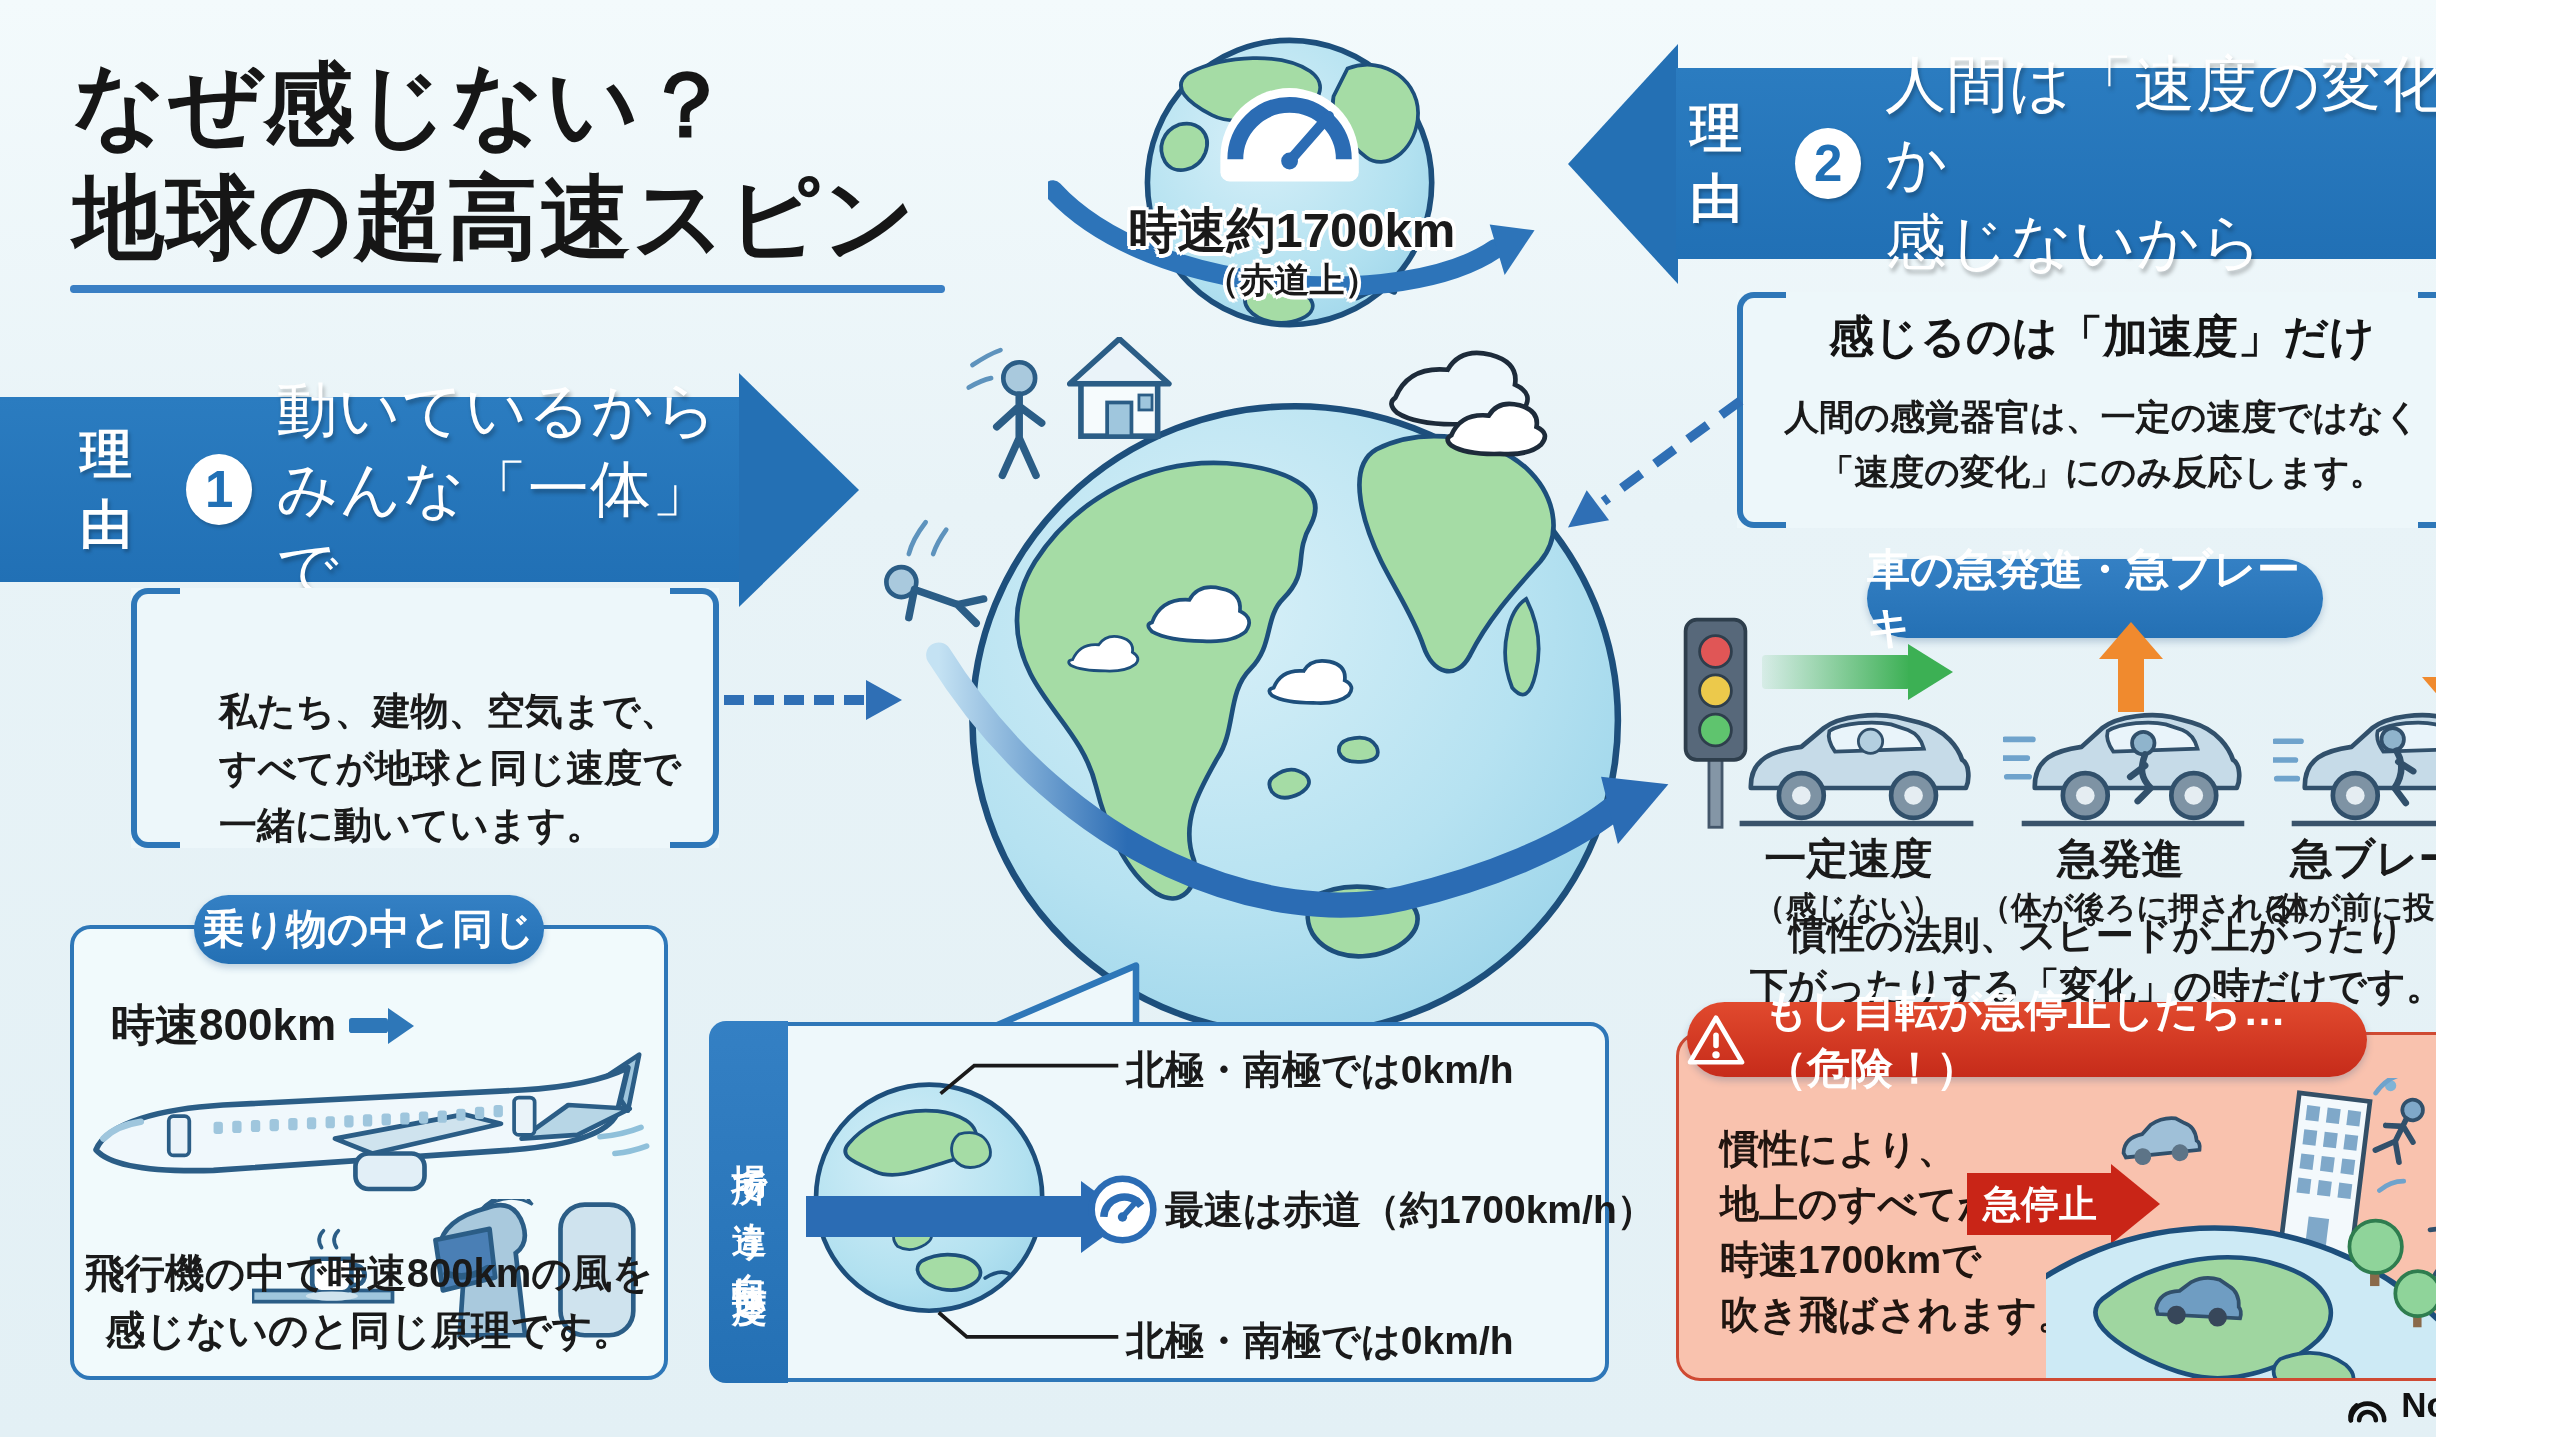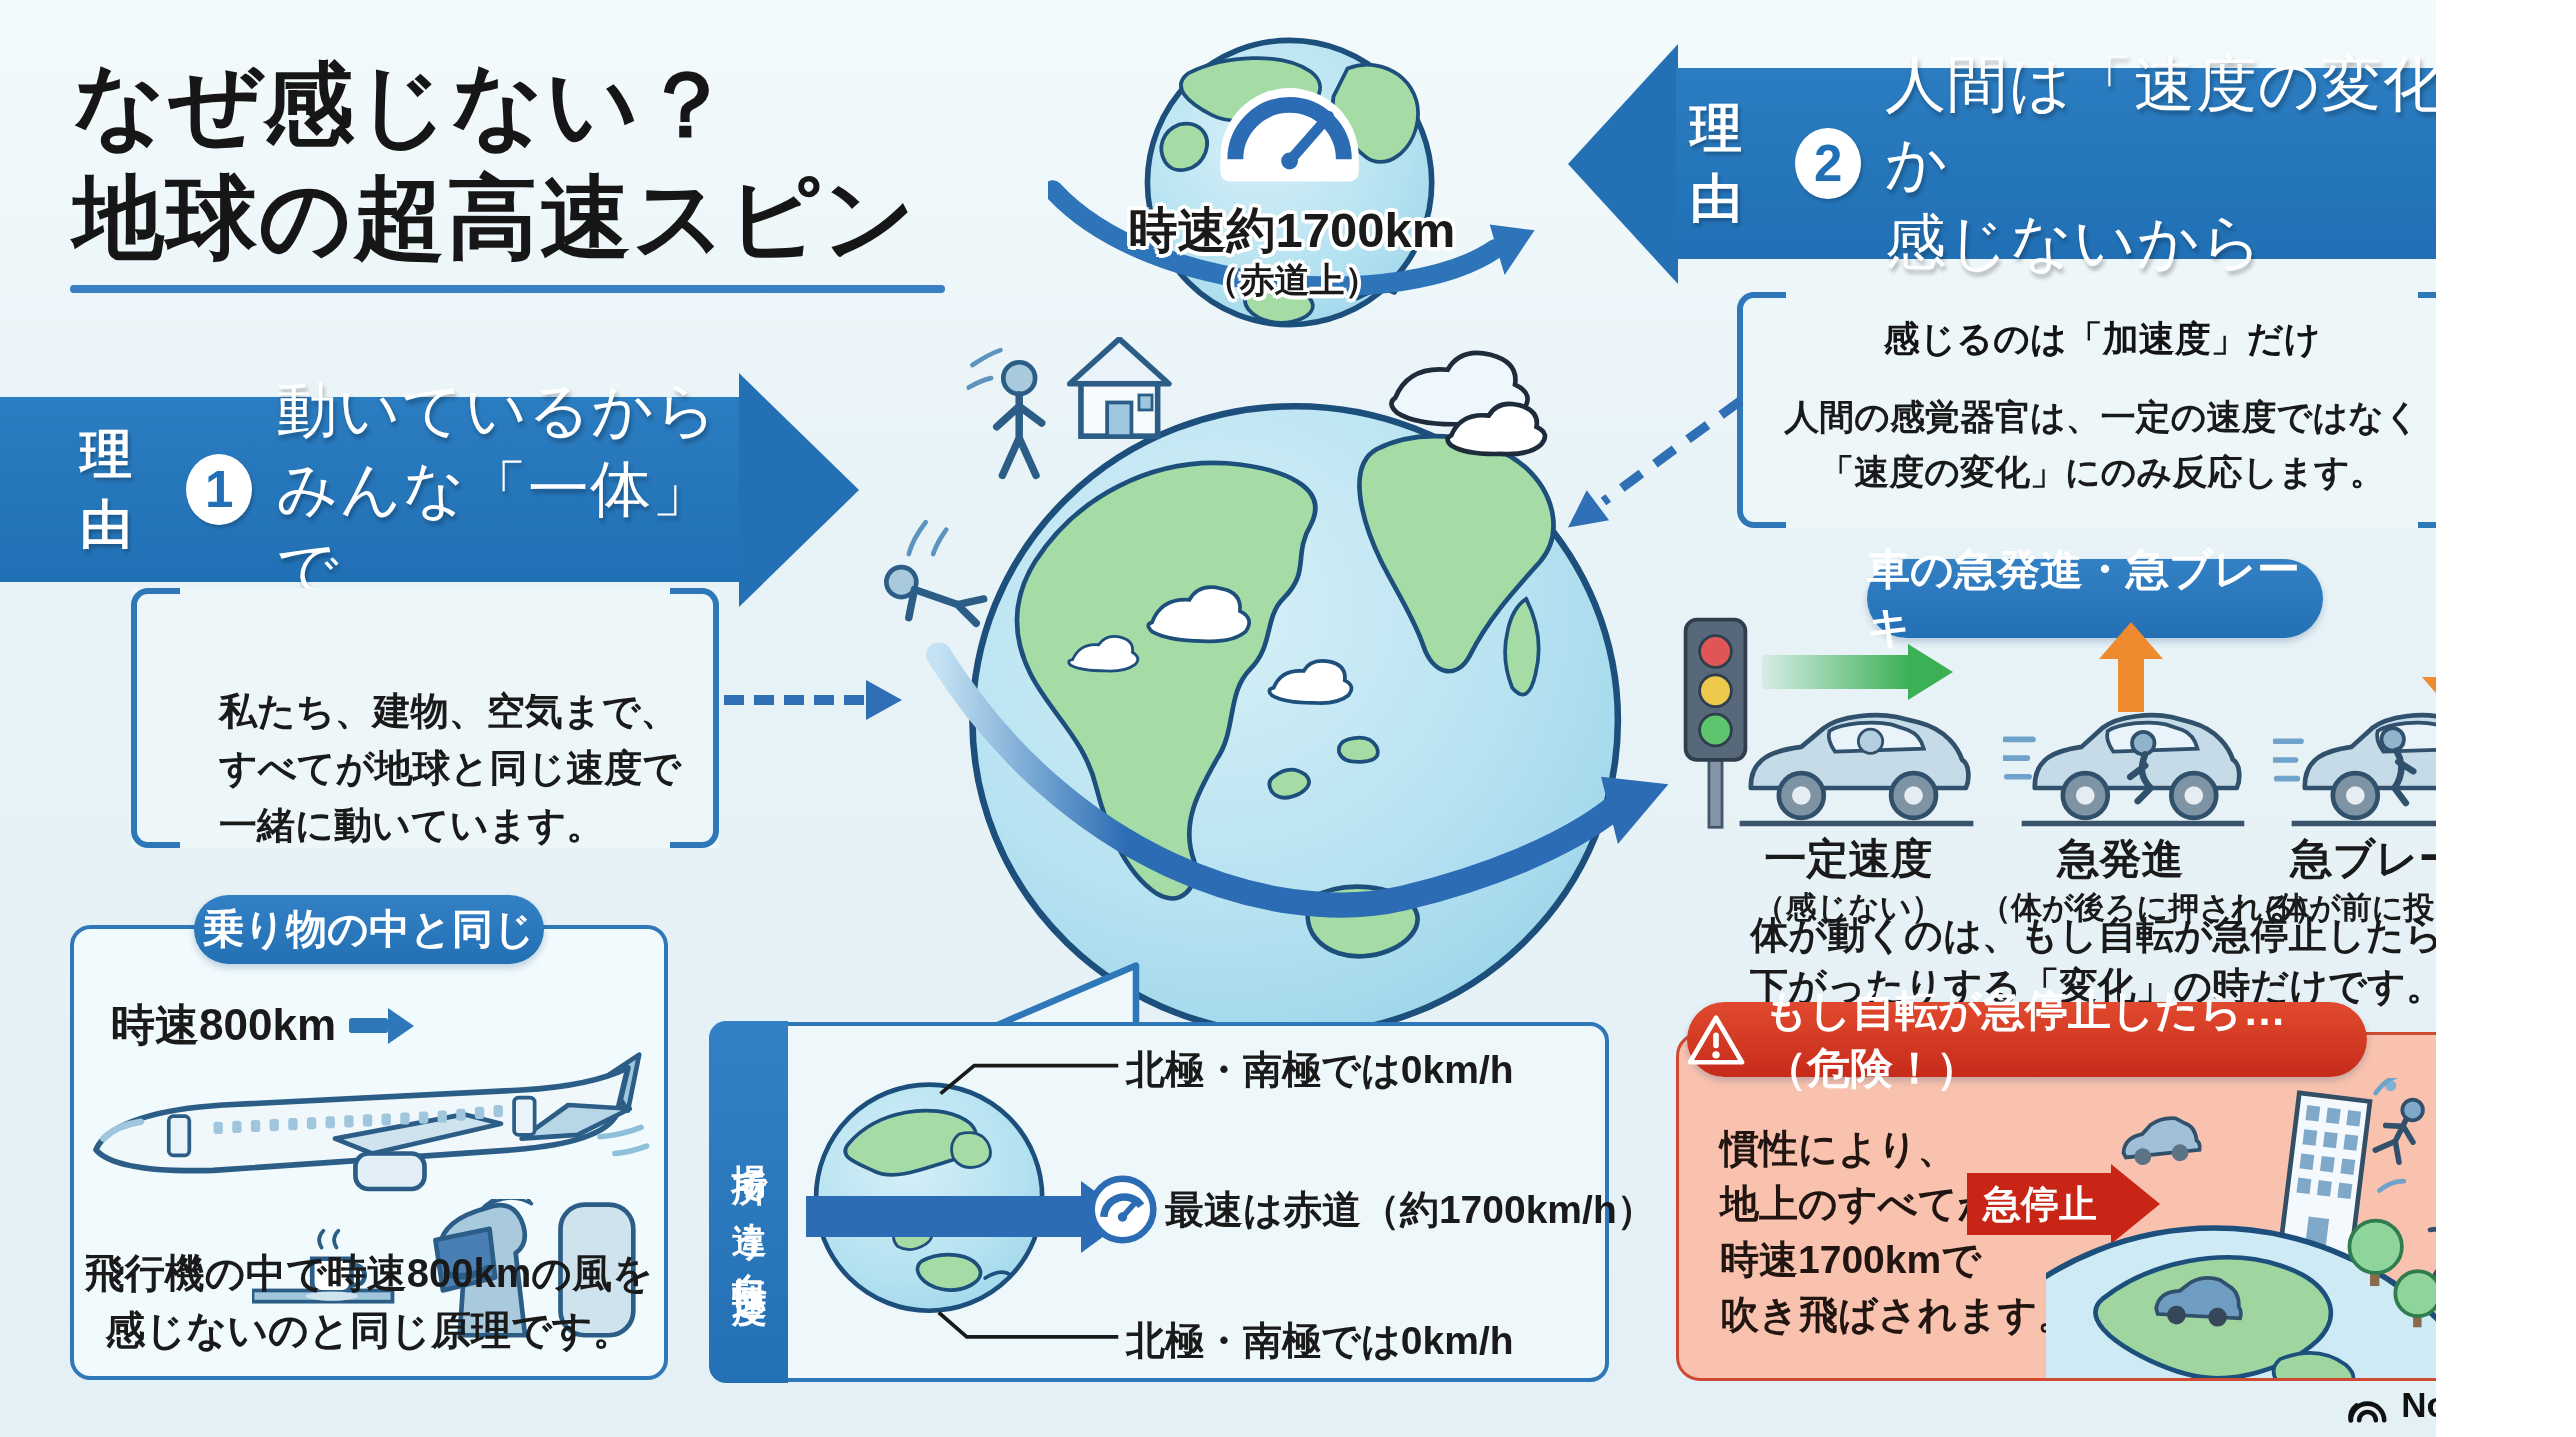--- a/index.html
+++ b/index.html
@@ -82,21 +82,21 @@
     <div class="abs" style="left:88px;top:95px;font-size:38px;font-weight:700;line-height:1.5;">
       <div>私たち、建物、空気まで、</div>
       <div>すべてが地球と同じ速度で</div>
       <div>一緒に動いています。</div>
     </div>
   </div>
 
   <div class="abs brk-box" style="left:1737px;top:292px;width:730px;height:236px;">
     <div class="brk l"></div>
     <div class="brk r"></div>
-    <div class="box-title" style="top:15px;font-size:36px;margin-top:8px;">感じるのは「加速度」だけ</div>
+    <div class="box-title" style="top:15px;font-size:45px;">感じるのは「加速度」だけ</div>
     <div class="abs cap" style="left:0;right:0;top:97px;font-size:35px;line-height:1.58;">
       <div>人間の感覚器官は、一定の速度ではなく</div>
       <div>「速度の変化」にのみ反応します。</div>
     </div>
   </div>
 
   <div class="abs" style="left:724px;top:685px;width:187px;height:41px;">
     <div class="dash-line abs" style="left:0;top:10.3px;width:140px;"></div>
     <div class="tri" style="left:142px;top:-4.7px;border-top:20.6px solid transparent;border-bottom:20.6px solid transparent;border-left:36px solid #2f6fb5;"></div>
   </div>
@@ -355,21 +355,21 @@
   </div>
   <div class="abs" style="left:1980px;top:831px;width:281px;">
     <div class="car-label">急発進</div>
     <div class="car-sub">（体が後ろに押される）</div>
   </div>
   <div class="abs" style="left:2247px;top:831px;width:300px;">
     <div class="car-label">急ブレーキ</div>
     <div class="car-sub">（体が前に投げ出される）</div>
   </div>
   <div class="abs cap" style="left:1685px;top:910px;width:824px;font-size:38px;line-height:1.33;">
-    <div>体が動くのは、もし自転が急停止したら</div>
+    <div>慣性の法則、スピードが上がったり</div>
     <div>下がったりする「変化」の時だけです。</div>
   </div>
 
   <div class="abs" style="left:1676px;top:1032px;width:854px;height:343px;background:#f9c2ae;border:3.7px solid #cf4a33;border-radius:24px;overflow:hidden;">
     <div class="abs danger-body" style="left:41px;top:86px;">
       <div>慣性により、</div>
       <div>地上のすべてが</div>
       <div>時速1700kmで</div>
       <div>吹き飛ばされます。</div>
     </div>

